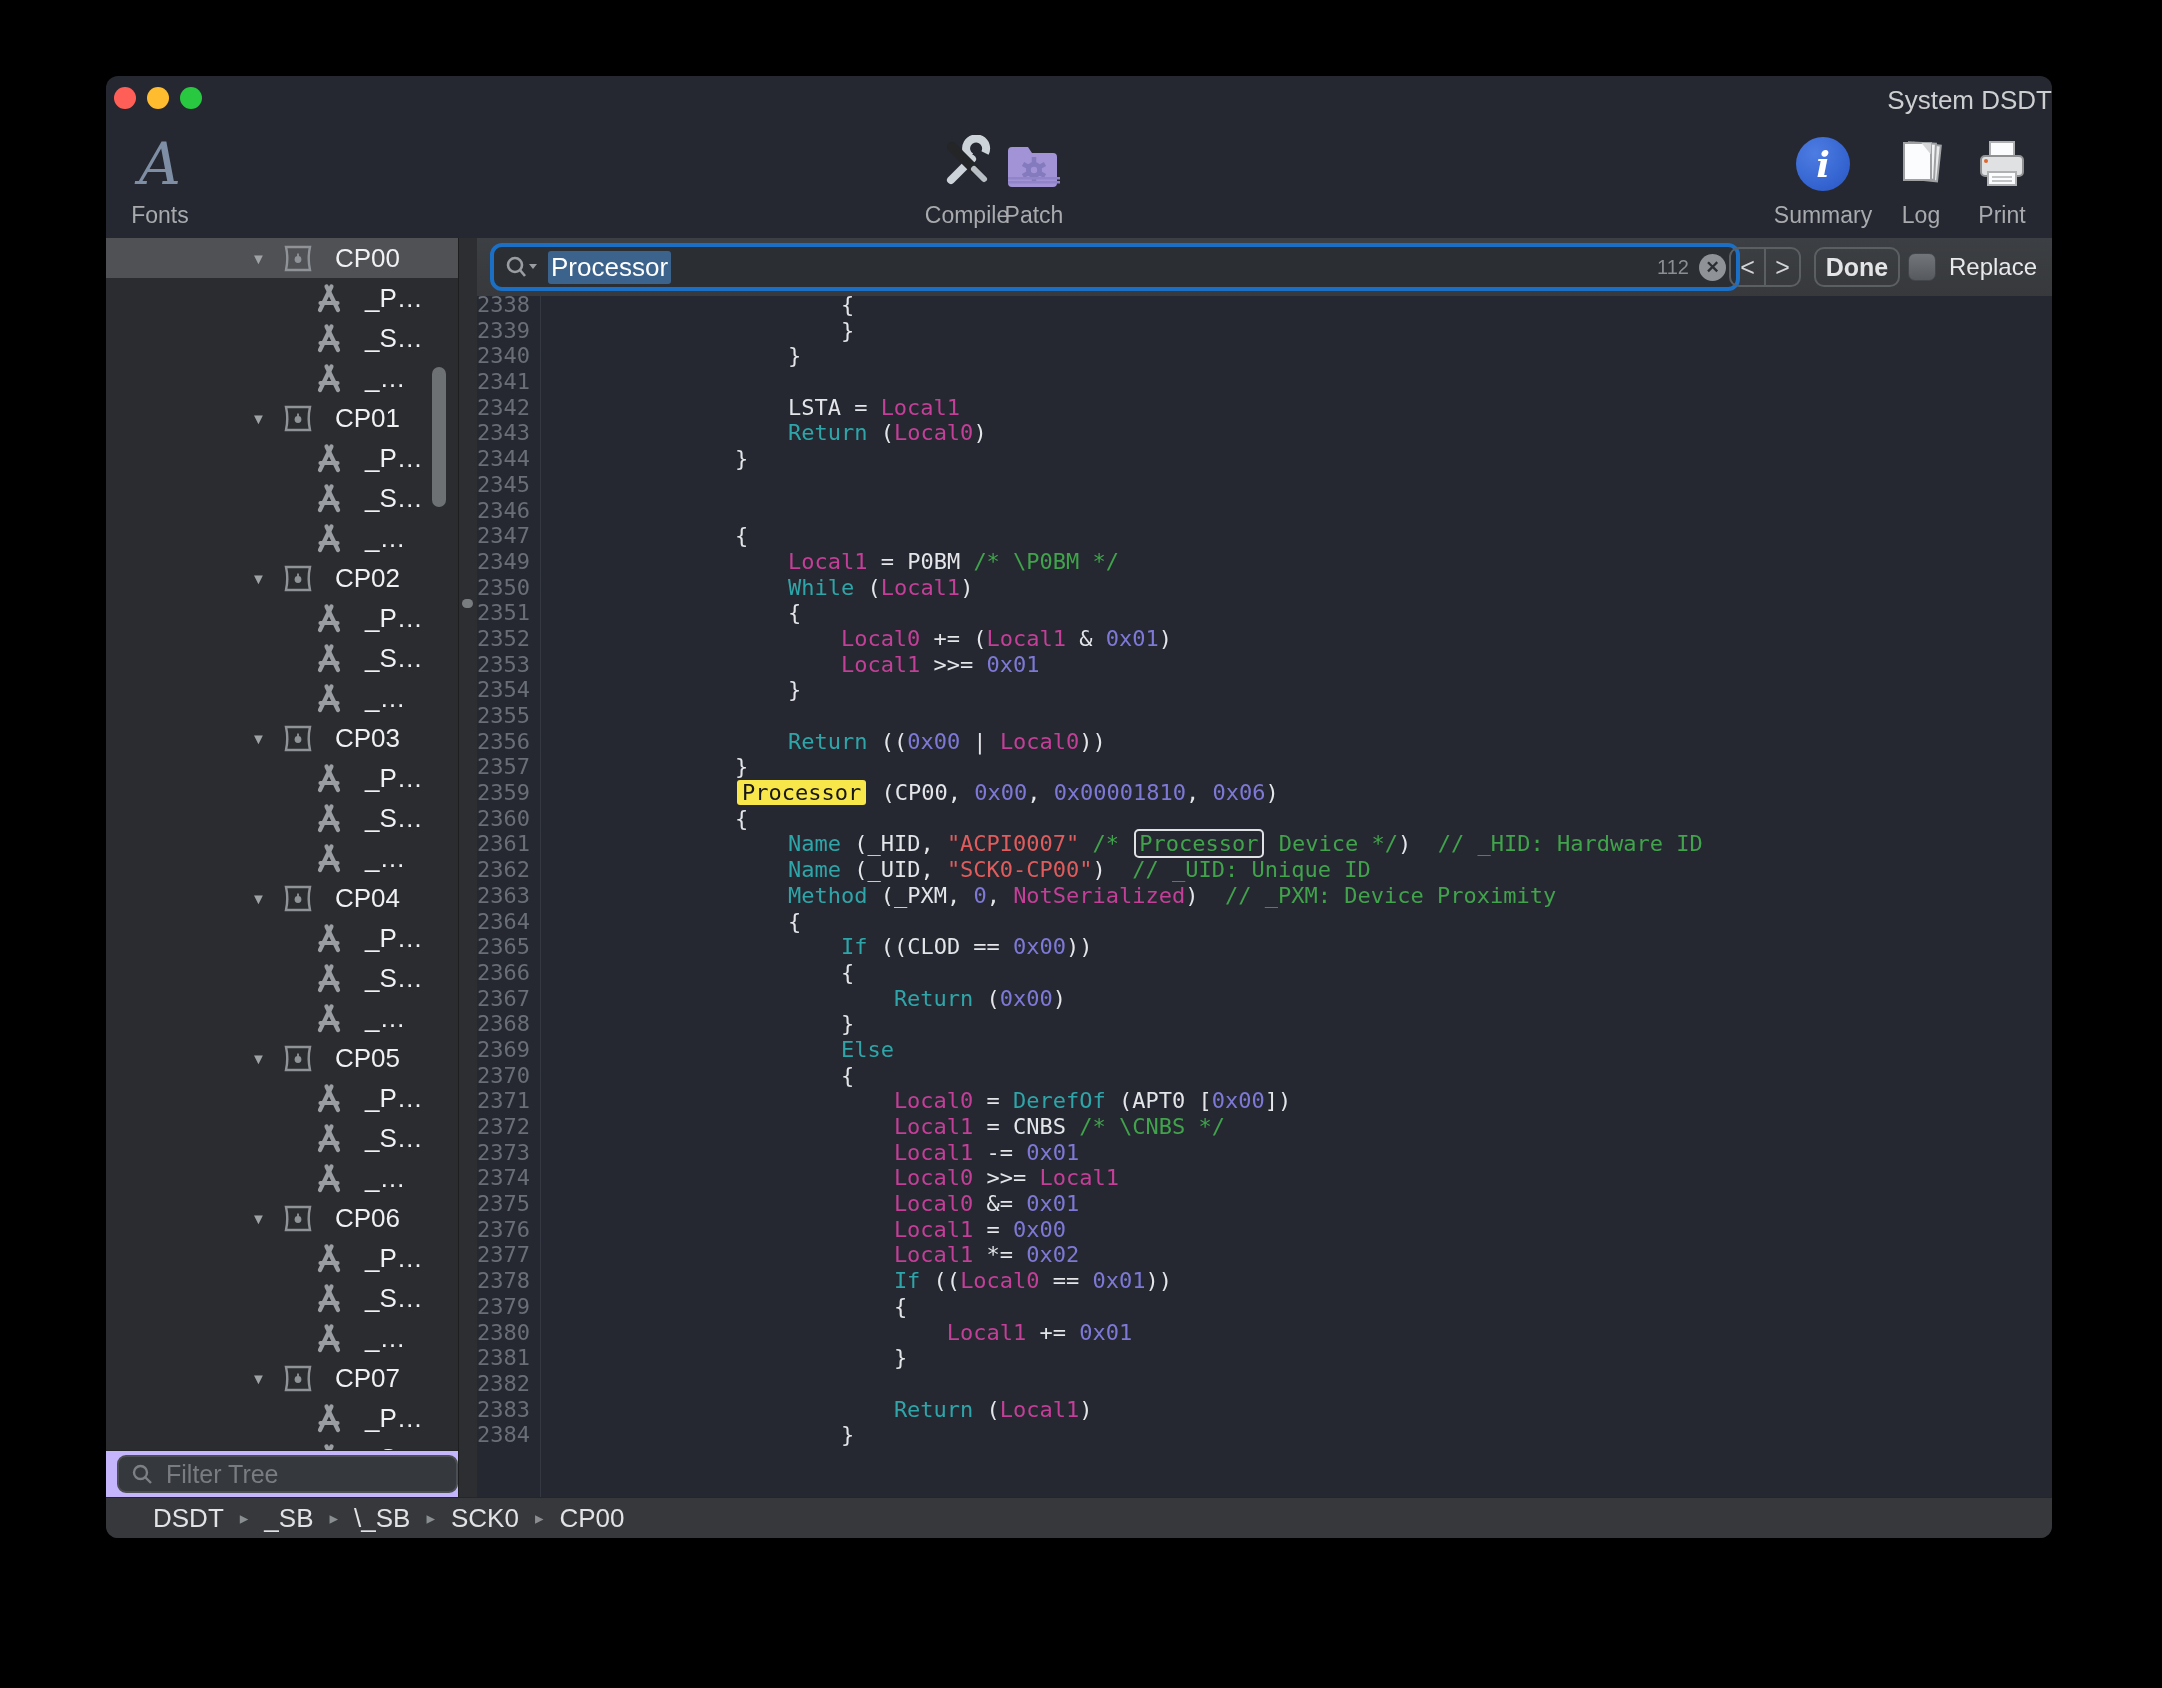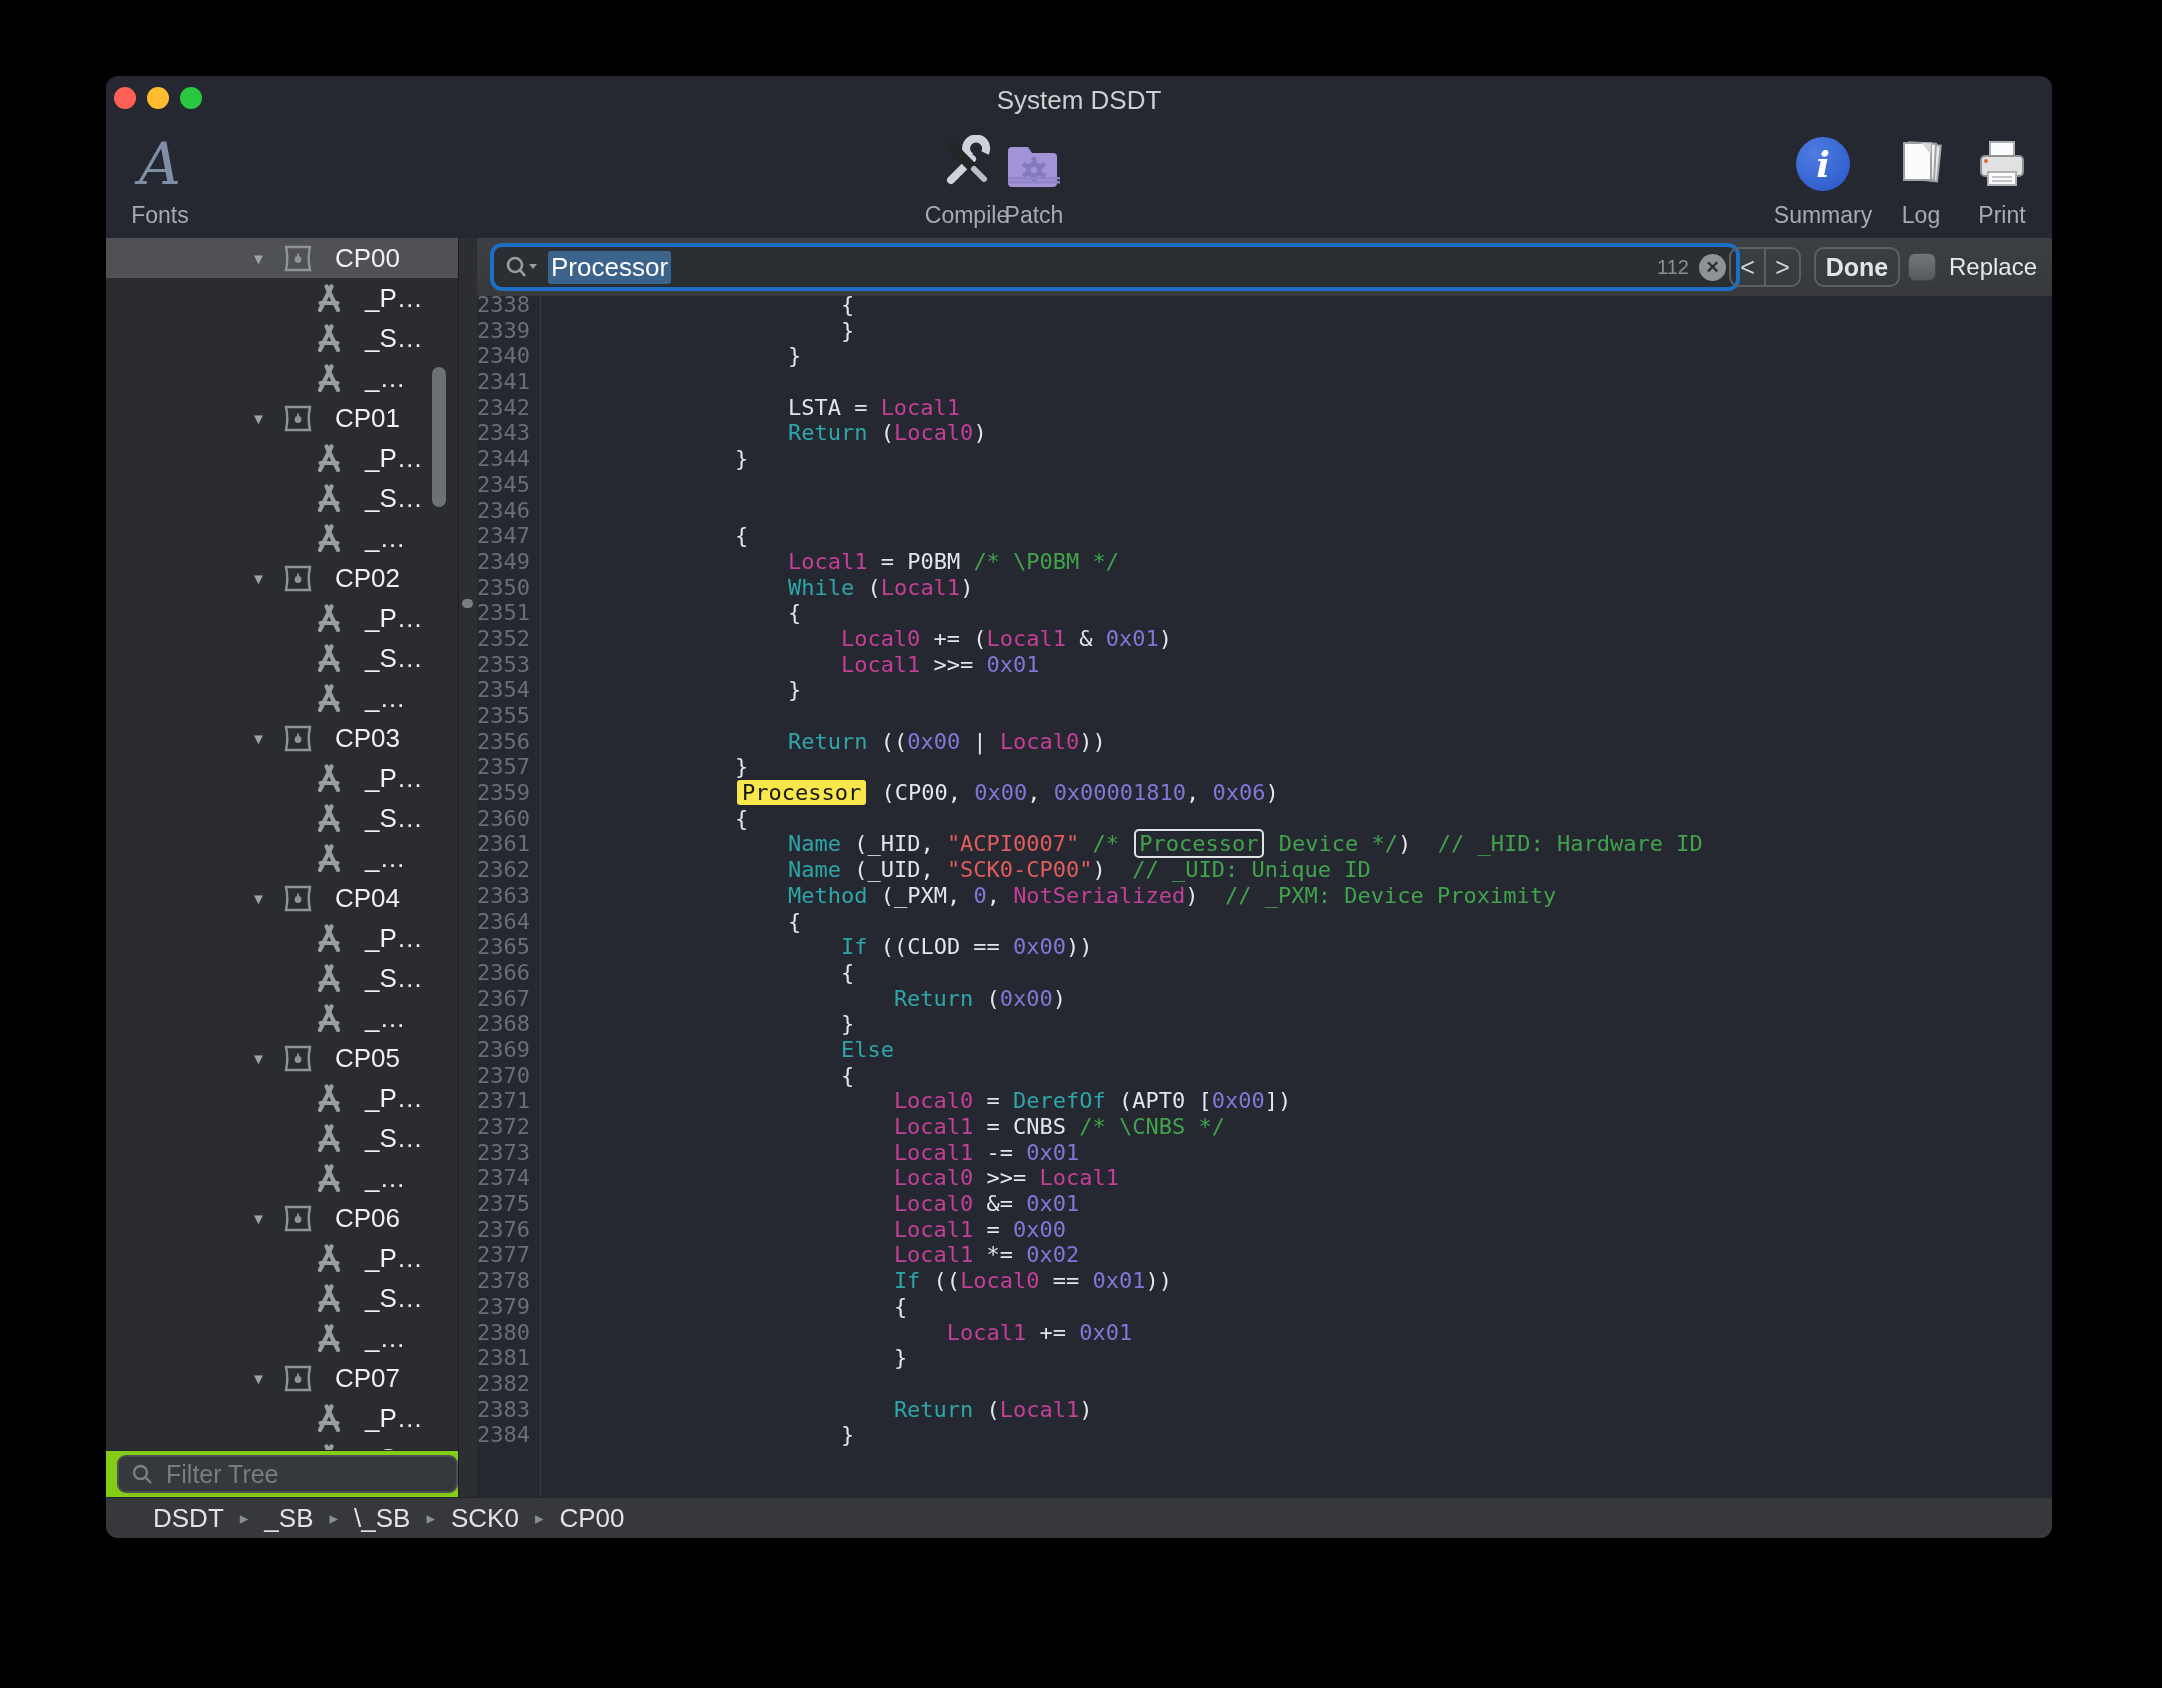--- a/index.html
+++ b/index.html
@@ -6,42 +6,42 @@
   body{width:2162px;height:1688px;background:#000;position:relative;overflow:hidden;
        font-family:"Liberation Sans",sans-serif;-webkit-font-smoothing:antialiased;}
   .window{position:absolute;left:106px;top:76px;width:1946px;height:1462px;border-radius:12px;
           overflow:hidden;background:#252831;box-shadow:0 20px 60px rgba(0,0,0,.8);}
   
   .titlebar{position:absolute;left:0;top:0;right:0;height:162px;
             background:linear-gradient(#42454a,#35373 0,#424549 0%,#35383b 100%);
             border-bottom:1px solid #242628;}
   .tl{position:absolute;left:8px;top:11px;display:flex;gap:11px;}
   .tl span{width:22px;height:22px;border-radius:50%;}
-  .wtitle{position:absolute;left:0;right:0;top:9px;text-align:center;font-size:26px;color:#cdcfd1;}
+  .wtitle{position:absolute;left:0;right:0;top:9px;text-align:right;font-size:26px;color:#cdcfd1;}
   .tbitem{position:absolute;top:52px;width:130px;display:flex;flex-direction:column;align-items:center;}
   .tbicon{height:72px;display:flex;align-items:center;justify-content:center;}
   .tblabel{font-size:23px;color:#a8aaad;margin-top:2px;}
   .fontsA{font-family:"DejaVu Serif",serif;font-style:italic;font-size:58px;color:#7e8ea4;line-height:60px;}
   .sumcirc{width:54px;height:54px;border-radius:50%;background:radial-gradient(circle at 35% 30%,#4d7de2,#2756c6);
            display:flex;align-items:center;justify-content:center;}
   .sumcirc span{font-family:"DejaVu Serif",serif;font-style:italic;font-weight:bold;font-size:36px;color:#fff;}
   
   .sidebar{position:absolute;left:0;top:162px;width:352px;bottom:40px;background:#2a2c2f;}
   .treelist{position:absolute;left:0;right:0;top:0;bottom:47px;overflow:hidden;}
   .treerow{height:40px;display:flex;align-items:center;color:#f0f1f3;font-size:26px;}
   .treerow.sel{background:#4f5154;}
   .tg-sp{width:145px;flex:none;}
   .tc-sp{width:207px;flex:none;}
   .tri{width:24px;flex:none;font-size:15px;color:#a0a3a6;}
   .gicon{margin:0 0 0 8px;flex:none;display:flex;}
   .cicon{flex:none;display:flex;}
   .glabel{margin-left:22px;}
   .clabel{margin-left:20px;}
   .sbthumb{position:absolute;left:326px;top:129px;width:14px;height:140px;border-radius:7px;background:#6e7174;}
-  .filterwrap{position:absolute;left:0;right:0;bottom:0;height:47px;background:#84cc16;border-top:1px solid #232528;}
+  .filterwrap{position:absolute;left:0;right:0;bottom:0;height:47px;background:#c4b5fd;border-top:1px solid #232528;}
   .filterbox{position:absolute;left:11px;right:0;top:4px;height:34px;background:#35383c;border:2px solid #4b4e52;
              border-radius:9px;display:flex;align-items:center;gap:12px;padding-left:12px;
              color:#797c80;font-size:25px;}
   
   .splitter{position:absolute;left:352px;width:19px;top:162px;bottom:40px;background:#2c2e31;
             border-left:1px solid #1c1e20;border-right:1px solid #45474a;}
   .splitdot{position:absolute;left:3px;top:361px;width:11px;height:9px;border-radius:5px;background:#7a7d80;}
   
   .rightpane{position:absolute;left:371px;top:162px;right:0;bottom:40px;}
   .searchstrip{position:absolute;left:0;right:0;top:0;height:58px;

